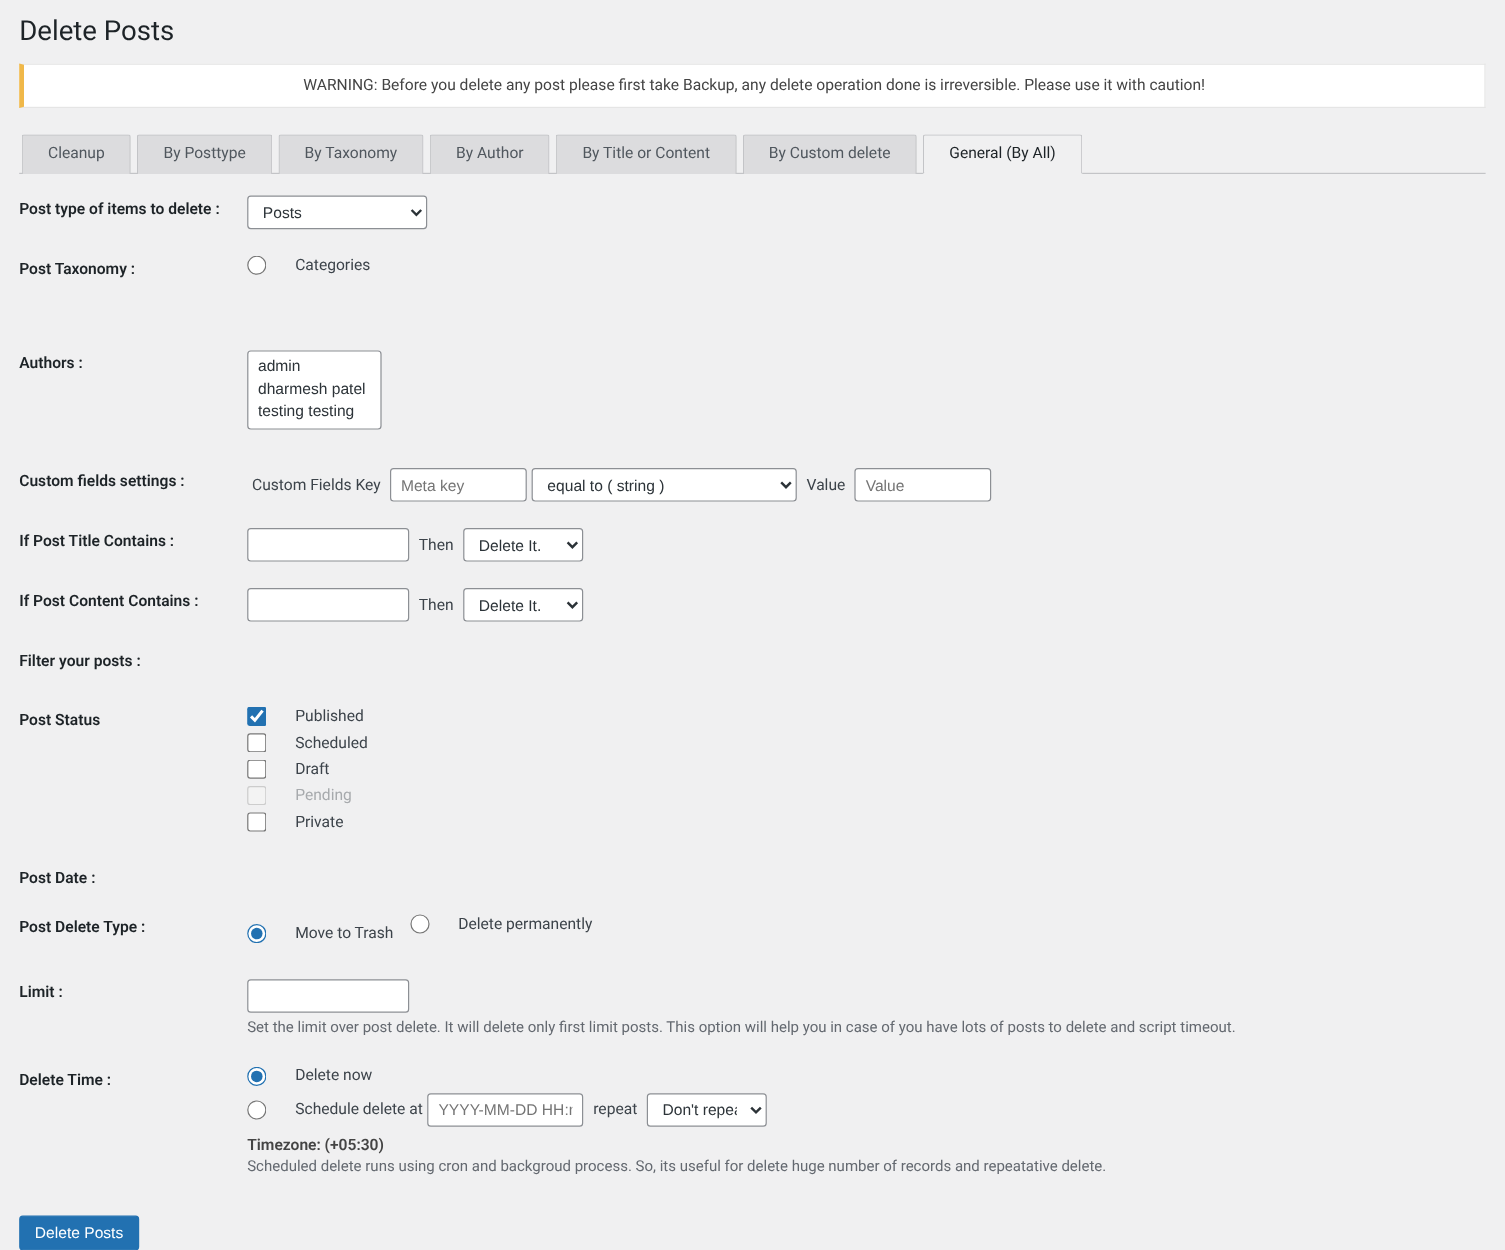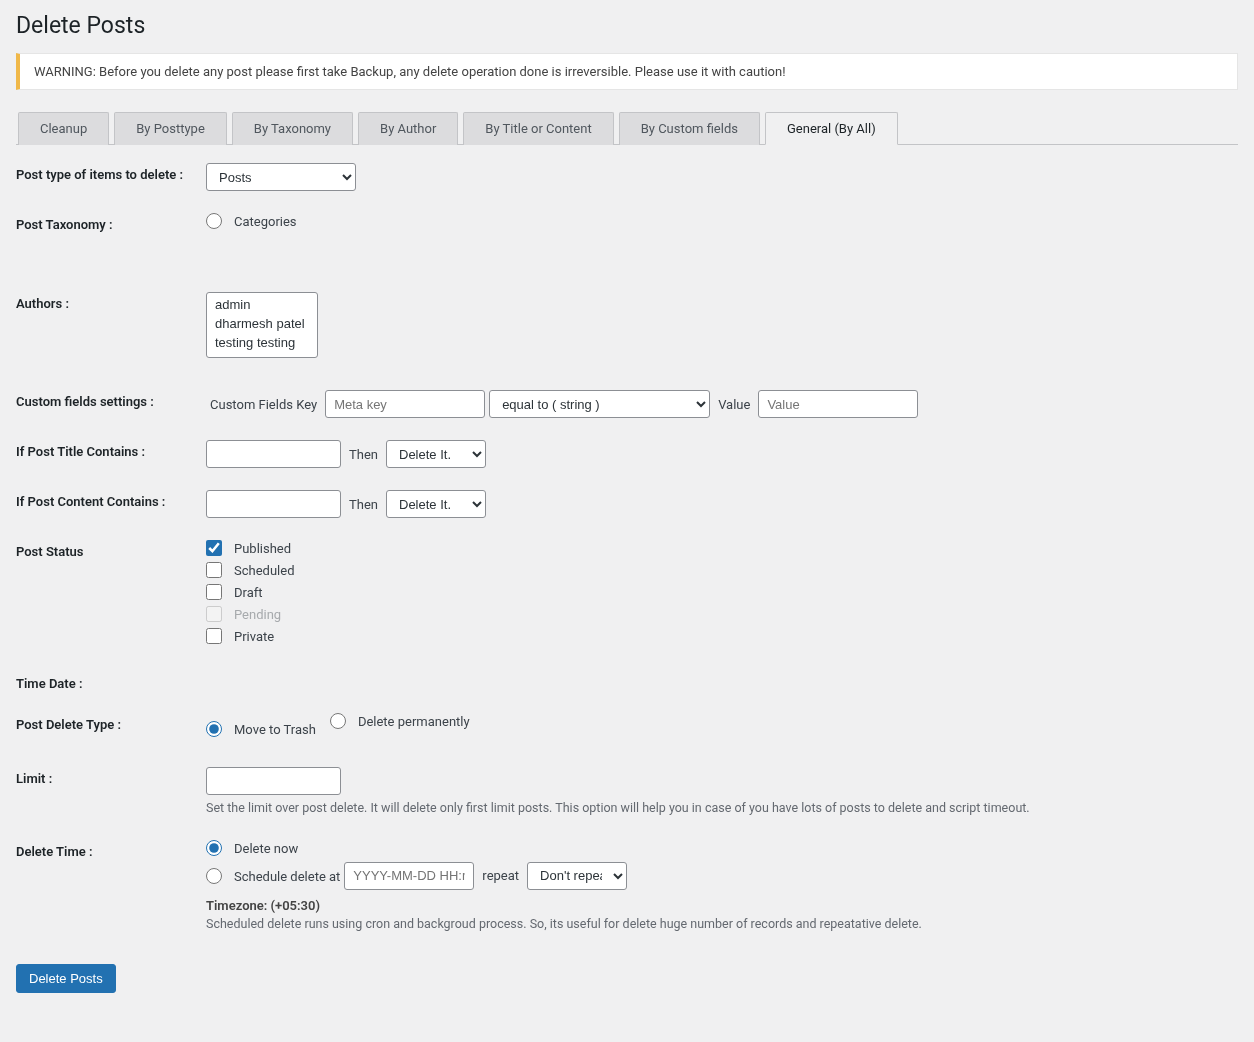--- a/index.html
+++ b/index.html
@@ -17,20 +17,21 @@
   padding: 12px 0 8px 0;
 }
 .warning-box {
   background: #fff;
   border: 1px solid #e5e5e5;
   border-left: 4px solid #f0b849;
   padding: 10px 14px;
   margin: 6px 0 22px 0;
   color: #444;
   font-size: 13px;
+  text-align: center;
 }
 .tabs {
   display: flex;
   gap: 5px;
   border-bottom: 1px solid #c3c4c7;
   padding-left: 2px;
 }
 .tab {
   border: 1px solid #c3c4c7;
   border-bottom: none;
@@ -74,25 +75,25 @@
   height: 66px;
   width: 112px;
   padding: 2px 4px;
   overflow-y: scroll;
 }
 select.multi option {
   padding: 2px 4px;
 }
 .small-input { width: 135px; }
 .tiny-input { width: 42px; text-align: left; }
-.mid-input { width: 160px; }
+.mid-input { width: 114px; }
 .radio-line, .check-line {
   display: flex;
-  align-items: flex-end;
-  gap: 12px;
+  align-items: center;
+  gap: 24px;
   margin-bottom: 6px;
   color: #3c434a;
 }
 input[type="checkbox"], input[type="radio"] {
   width: 16px; height: 16px;
   margin: 0;
   accent-color: #2271b1;
 }
 input[type="checkbox"]:disabled + span { color: #a7aaad; }
 .help-text {
@@ -125,21 +126,21 @@
 <h1 class="page-title">Delete Posts</h1>
 
 <div class="warning-box">WARNING: Before you delete any post please first take Backup, any delete operation done is irreversible. Please use it with caution!</div>
 
 <div class="tabs">
   <div class="tab">Cleanup</div>
   <div class="tab">By Posttype</div>
   <div class="tab">By Taxonomy</div>
   <div class="tab">By Author</div>
   <div class="tab">By Title or Content</div>
-  <div class="tab">By Custom fields</div>
+  <div class="tab">By Custom delete</div>
   <div class="tab active">General (By All)</div>
 </div>
 
 <div class="form-area">
 
   <div class="row">
     <div class="row-label">Post type of items to delete :</div>
     <div class="row-body">
       <select style="width:150px">
         <option>Posts</option>
@@ -196,20 +197,24 @@
     <div class="row-label">If Post Content Contains :</div>
     <div class="row-body flex-inline">
       <input type="text" class="small-input" style="">
       <span class="inline-label">Then</span>
       <select style="width:100px">
         <option>Delete It.</option>
       </select>
     </div>
   </div>
 
+  <div class="row" style="margin-bottom:30px">
+    <div class="row-label">Filter your posts :</div>
+    <div class="row-body"></div>
+  </div>
 
   <div class="row">
     <div class="row-label">Post Status</div>
     <div class="row-body stack">
       <label class="check-line">
         <input type="checkbox" checked="" style="">
         <span>Published</span>
       </label>
       <label class="check-line">
         <input type="checkbox" style="">
@@ -224,21 +229,21 @@
         <span>Pending</span>
       </label>
       <label class="check-line">
         <input type="checkbox" style="">
         <span>Private</span>
       </label>
     </div>
   </div>
 
   <div class="row">
-    <div class="row-label">Time Date :</div>
+    <div class="row-label">Post Date :</div>
   </div>
 
   <div class="row">
     <div class="row-label">Post Delete Type :</div>
     <div class="row-body flex-inline" style="gap:14px">
       <label class="radio-line" style="margin-bottom:0">
         <input type="radio" name="deltype" checked="" style="">
         <span>Move to Trash</span>
       </label>
       <label class="radio-line" style="margin-bottom:16px">

